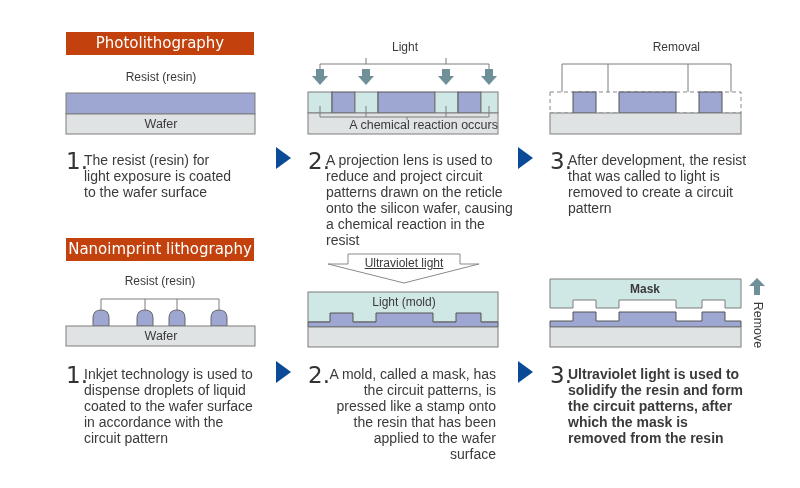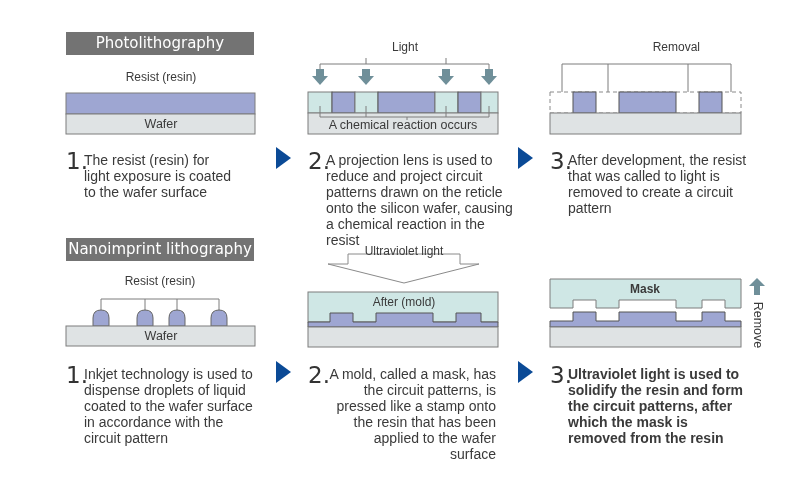--- a/index.html
+++ b/index.html
@@ -1,18 +1,18 @@
 <!DOCTYPE html>
 <html><head>
 <meta charset="utf-8">
 <style>
   html, body { margin:0; padding:0; background:#ffffff; }
   body { width:800px; height:488px; position:relative; overflow:hidden;
          font-family:"Liberation Sans", "DejaVu Sans", sans-serif; color:#3a3a3a; }
-  .banner { position:absolute; background:#737373; color:#fff; font-size:15px;
+  .banner { position:absolute; background:#c2410c; color:#fff; font-size:15px;
             font-family:"DejaVu Sans", sans-serif; line-height:23px; text-align:center; }
   .lbl { position:absolute; font-size:12px; color:#3a3a3a; text-align:center; white-space:nowrap; }
   .step { position:absolute; }
   .step .num { position:absolute; left:0; top:-4px; font-size:23px; color:#333; font-family:"DejaVu Sans", sans-serif; }
   .step .txt { position:absolute; left:18px; top:0; font-size:14px; line-height:16px; color:#3a3a3a; }
   .tri { position:absolute; width:0; height:0; border-top:11px solid transparent;
          border-bottom:11px solid transparent; border-left:15px solid #0b4a96; }
   svg { position:absolute; left:0; top:0; overflow:visible; }
 </style>
 </head>
@@ -59,21 +59,21 @@
   <rect x="458" y="92" width="23" height="21" fill="#9ea6d2" stroke="#555"></rect>
   <rect x="481" y="92" width="17" height="21" fill="#cfe7e5" stroke="#7d7d7d"></rect>
 
   <rect x="308" y="113" width="190" height="21" fill="#dfe3e4" stroke="#7d7d7d"></rect>
 
   <polyline points="320,106 320,117 489,117 489,106" fill="none" stroke="#7d7d7d" stroke-width="1"></polyline>
   <line x1="366" y1="106" x2="366" y2="117" stroke="#7d7d7d"></line>
   <line x1="446" y1="106" x2="446" y2="117" stroke="#7d7d7d"></line>
   <line x1="407" y1="117" x2="407" y2="120" stroke="#7d7d7d"></line>
 </svg>
-<div class="lbl" style="left:308px; top:118px; width:190px; font-size:12.5px;">A chemical reaction occurs</div>
+<div class="lbl" style="left:308px; top:118px; width:190px; font-size:12.5px;text-align:right;">A chemical reaction occurs</div>
 
 <div class="lbl" style="left:600px; top:40px; width:100px;text-align:right;">Removal</div>
 <svg width="800" height="488">
   <polyline points="562,92 562,64 731,64 731,92" fill="none" stroke="#7d7d7d" stroke-width="1"></polyline>
   <line x1="608" y1="64" x2="608" y2="92" stroke="#7d7d7d"></line>
   <line x1="688" y1="64" x2="688" y2="92" stroke="#7d7d7d"></line>
 
   <rect x="550" y="92" width="191" height="21" fill="none" stroke="#8a8a8a" stroke-dasharray="4,3"></rect>
   <rect x="573" y="92" width="23" height="21" fill="#9ea6d2" stroke="#555"></rect>
   <rect x="619" y="92" width="57" height="21" fill="#9ea6d2" stroke="#555"></rect>
@@ -112,22 +112,22 @@
   <rect x="66" y="326" width="189" height="20" fill="#dfe3e4" stroke="#7d7d7d"></rect>
 </svg>
 <div class="lbl" style="left:66px; top:329px; width:190px; font-size:12.5px;">Wafer</div>
 
 <svg width="800" height="488">
   <polygon points="328,264 348,264 348,254 460,254 460,264 479,264 404,283" fill="#ffffff" stroke="#8a8a8a" stroke-width="1"></polygon>
   <rect x="308" y="292" width="190" height="30" fill="#cfe7e5" stroke="#7d7d7d"></rect>
   <path d="M308,322 L330,322 L330,313 L353,313 L353,322 L376,322 L376,313 L433,313 L433,322 L456,322 L456,313 L481,313 L481,322 L498,322 L498,327 L308,327 Z" fill="#9ea6d2" stroke="#555" stroke-width="1"></path>
   <rect x="308" y="327" width="190" height="20" fill="#dfe3e4" stroke="#7d7d7d"></rect>
 </svg>
-<div class="lbl" style="left:348px; top:244px; width:112px;">Ultraviolet light</div>
-<div class="lbl" style="left:348px; top:295px; width:112px;">After (mold)</div>
+<div class="lbl" style="left:348px; top:256px; width:112px;text-decoration:underline;">Ultraviolet light</div>
+<div class="lbl" style="left:348px; top:295px; width:112px;">Light (mold)</div>
 
 <svg width="800" height="488">
   <path d="M550,279 L741,279 L741,308 L725,308 L725,300 L702,300 L702,308 L676,308 L676,300 L619,300 L619,308 L596,308 L596,300 L573,300 L573,308 L550,308 Z" fill="#cfe7e5" stroke="#7d7d7d"></path>
   <path d="M550,321 L573,321 L573,312 L596,312 L596,321 L619,321 L619,312 L676,312 L676,321 L702,321 L702,312 L725,312 L725,321 L741,321 L741,327 L550,327 Z" fill="#9ea6d2" stroke="#555"></path>
   <rect x="550" y="327" width="191" height="20" fill="#dfe3e4" stroke="#7d7d7d"></rect>
   <g fill="#6f8f99">
     <polygon points="749,286 757,278 765,286"></polygon>
     <rect x="754" y="286" width="6" height="9"></rect>
   </g>
 </svg>

